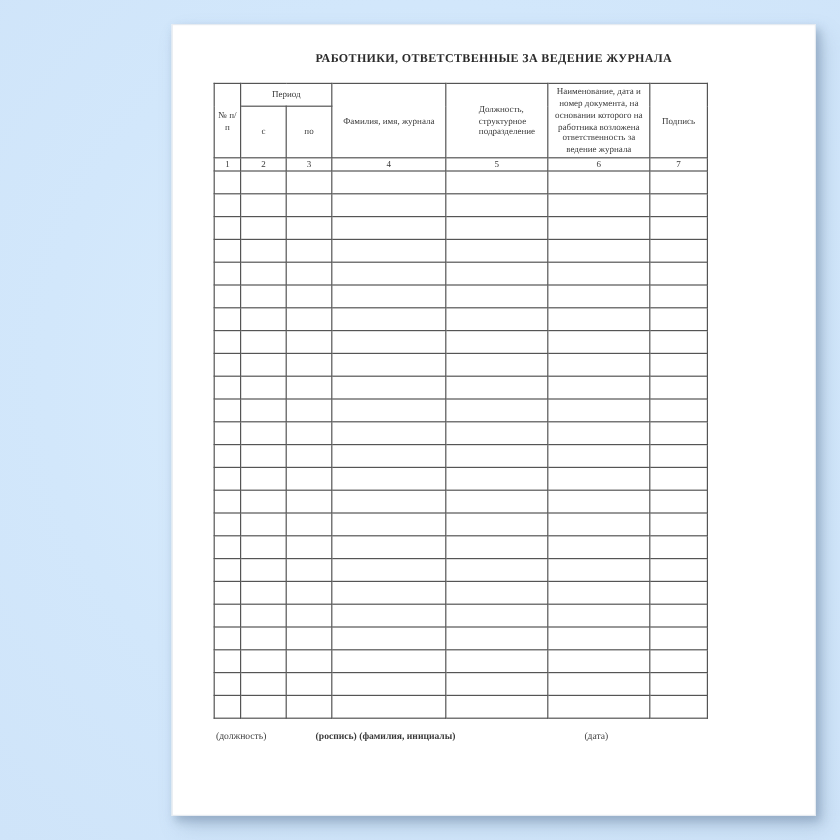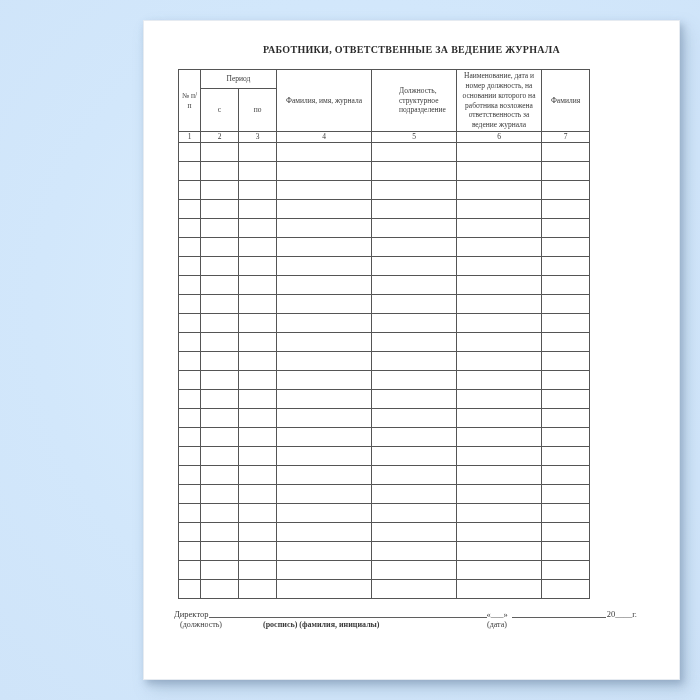--- a/index.html
+++ b/index.html
@@ -117,22 +117,22 @@
           <col style="width:85px">
           <col style="width:85px">
         <col style="width:48px">
       </colgroup>
       <thead>
         <tr class="h1">
           <th rowspan="2" class="num-col">№ п/п</th>
           <th colspan="2">Период</th>
           <th rowspan="2">Фамилия, имя, журнала</th>
           <th rowspan="2" class="pos-col">Должность, структурное подразделение</th>
-          <th rowspan="2" class="doc-col">Наименование, дата и номер должность, на основании которого на работника возложена ответственность за ведение журнала</th>
-          <th rowspan="2">Фамилия</th>
+          <th rowspan="2" class="doc-col">Наименование, дата и номер документа, на основании которого на работника возложена ответственность за ведение журнала</th>
+          <th rowspan="2">Подпись</th>
         </tr>
         <tr class="h2">
           <th>с</th>
           <th>по</th>
         </tr>
         <tr class="nums">
           <td>1</td>
           <td>2</td>
           <td>3</td>
           <td>4</td>
@@ -355,27 +355,20 @@
             <td></td>
             <td></td>
             <td></td>
             <td></td>
             <td></td>
           </tr>
         </tbody>
     </table>
 
     <div class="footer">
-      <div class="sig-line">
-        <span>Директор</span>
-        <span class="blank blank-1"></span>
-        <span>«___»</span>
-        <span class="blank blank-2"></span>
-        <span>20____г.</span>
-      </div>
       <div class="sig-captions">
         <span class="cap cap-position">(должность)</span>
         <span class="cap cap-signature">(роспись) (фамилия, инициалы)</span>
         <span class="cap cap-date">(дата)</span>
       </div>
     </div>
 
   </div>
 </div>
 

